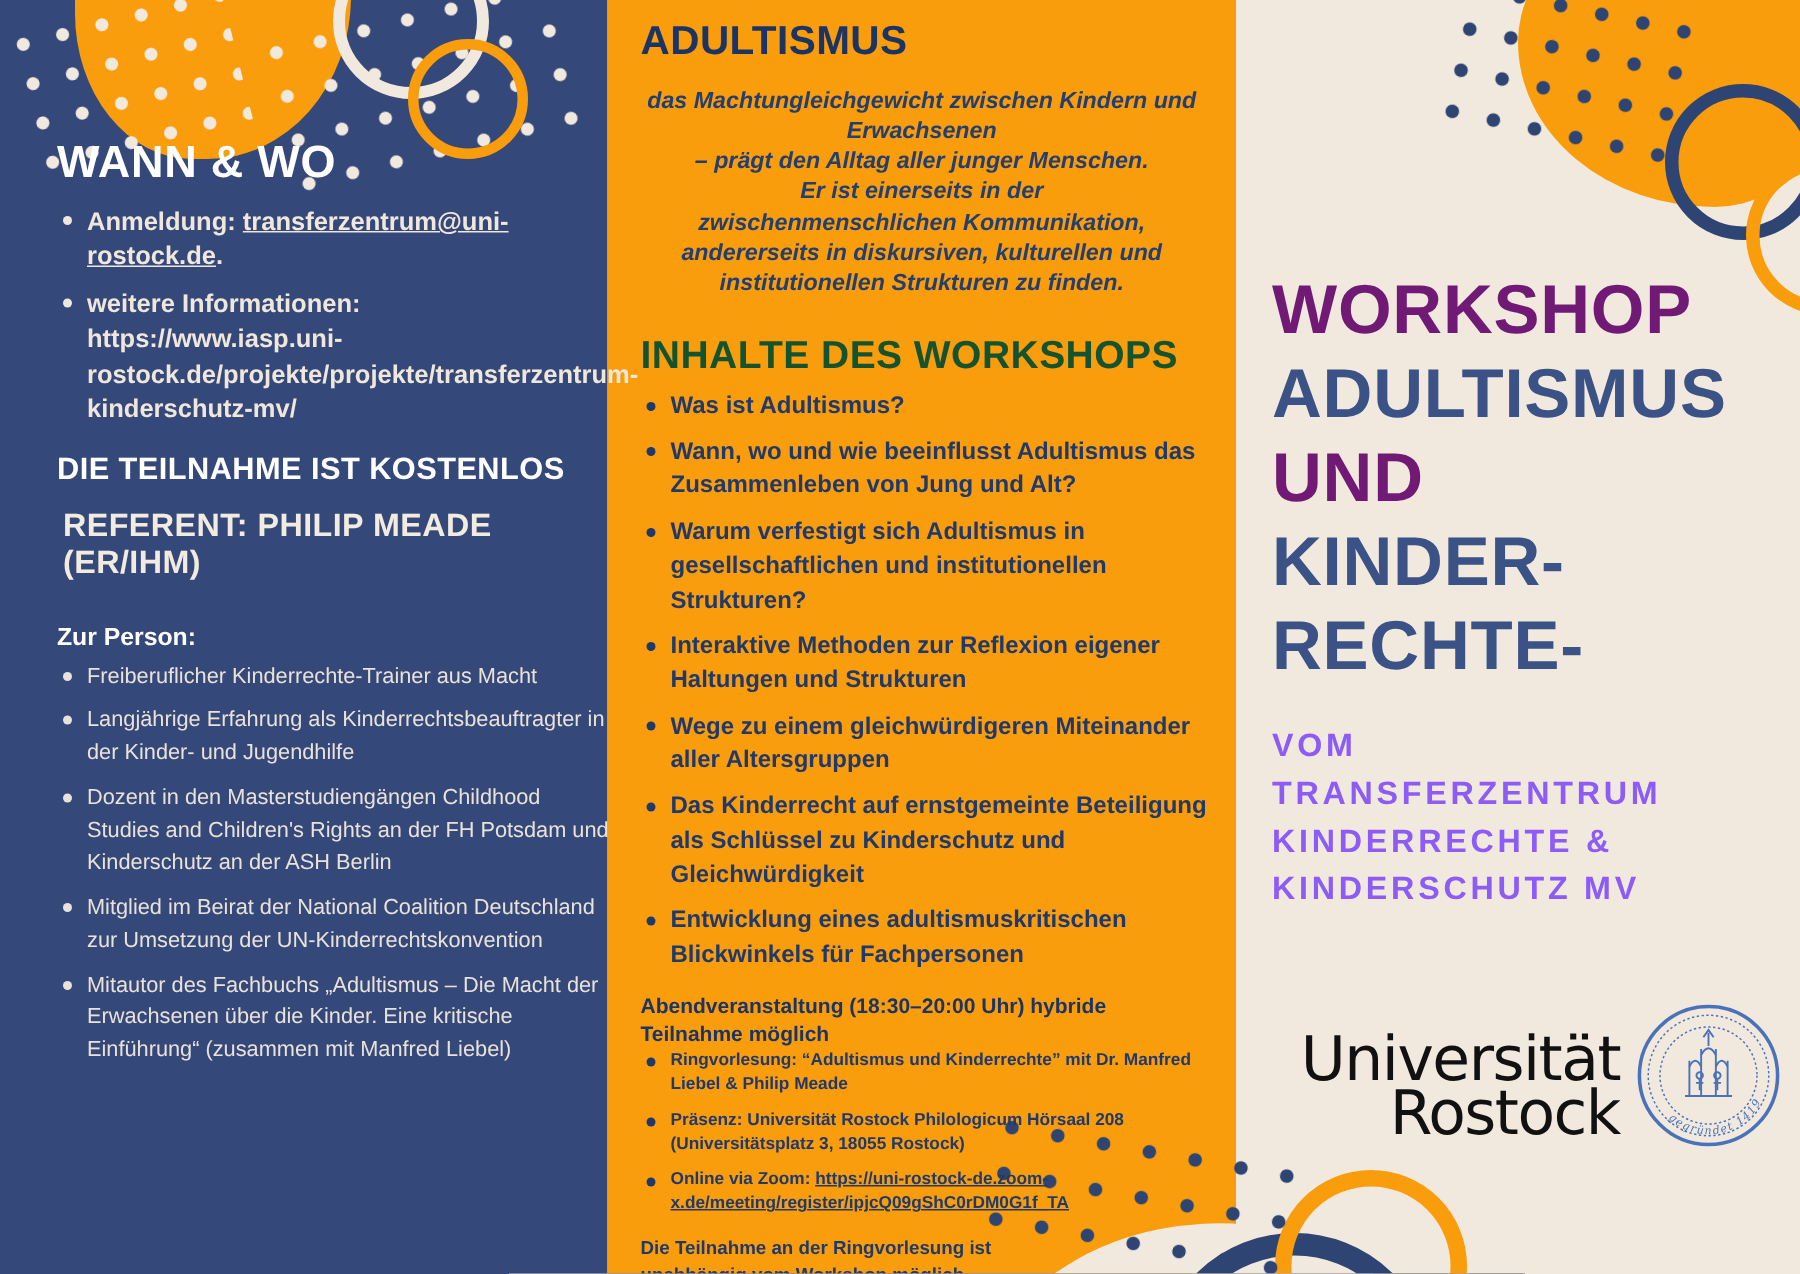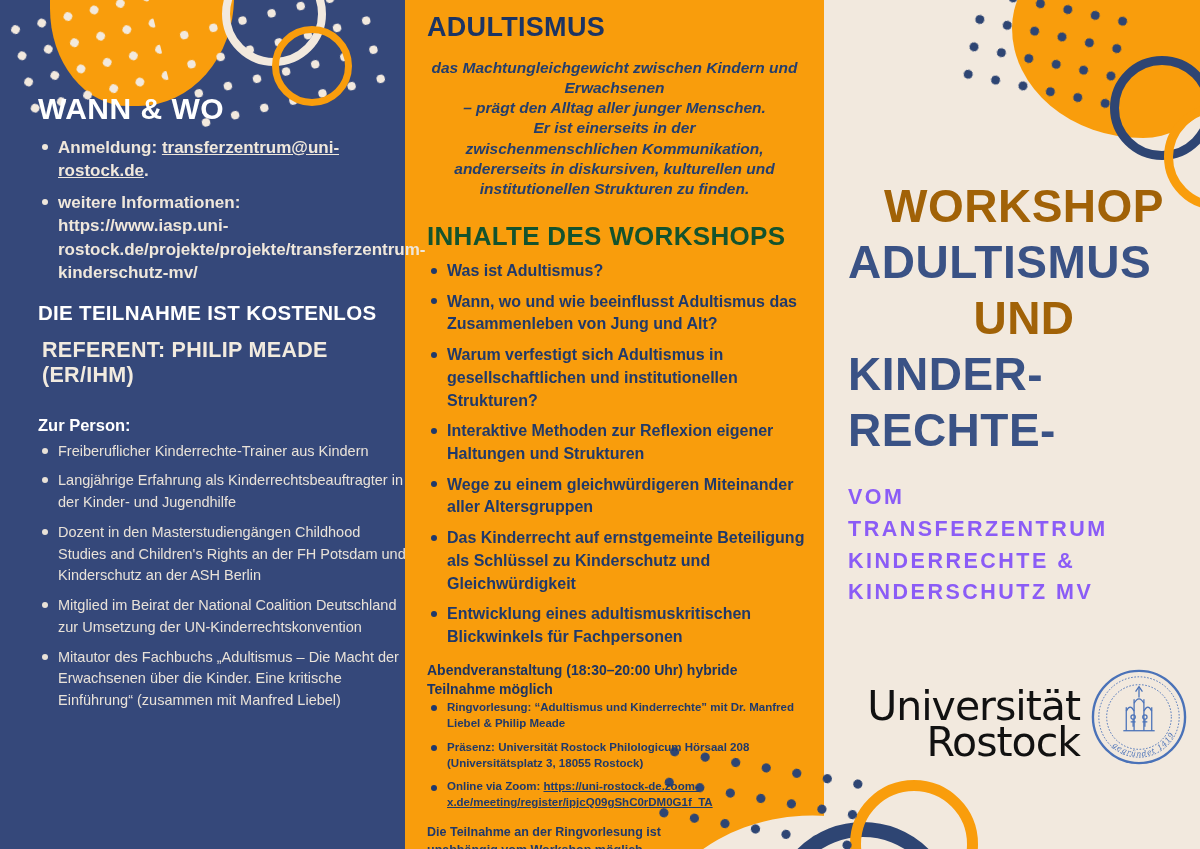--- a/index.html
+++ b/index.html
@@ -71,21 +71,21 @@
   .evening-head{margin:12px 0 0;font-size:14px;font-weight:800;width:382px;line-height:1.4;color:#1C3463;}
   .evening-list{font-size:11.5px;font-weight:700;line-height:1.38;width:372px;margin-top:11px;}
   .evening-list li{margin-bottom:11px;}
   .evening-list li::before{width:4px;height:4px;}
   a.navy-link{color:#1F3A6B;text-decoration:underline;}
   .note{margin:13px 0 0;font-size:12.5px;font-weight:700;white-space:pre-line;line-height:1.4;}
 
   
   .right .content{padding:178px 0 0 24px;}
   .title-line{font-size:46px;font-weight:800;line-height:56px;letter-spacing:.5px;}
-  .title-line.orange{color:#a16207;text-align:center;}
+  .title-line.orange{color:#701a75;}
   .title-line.navy{color:#3A5285;}
   .subtitle{margin-top:24px;font-size:21.5px;font-weight:700;letter-spacing:2.5px;line-height:1.48;
     color:#8b5cf6;white-space:pre-line;}
   .uni-logo{position:absolute;left:14px;top:668px;width:350px;height:120px;}
   .uni-text{position:absolute;left:0;top:18px;width:242px;text-align:right;
     font-family:"DejaVu Sans",sans-serif;color:#111111;}
   .uni-line{font-size:41px;font-weight:500;line-height:1.0;letter-spacing:-1px;}
   .uni-line.second{margin-top:-5px;}
   .uni-seal{position:absolute;left:252px;top:0;width:98px;height:98px;}
 </style>
@@ -98,21 +98,21 @@
     <div class="content">
       <h2 class="h-wannwo">WANN &amp; WO</h2>
       <ul class="flyer-list contact-list">
         <li><span>Anmeldung: </span><a href="#" class="cream-link">transferzentrum@uni-rostock.de</a><span>.</span></li>
         <li>weitere Informationen: https://www.iasp.uni-rostock.de/projekte/projekte/transferzentrum-kinderschutz-mv/</li>
       </ul>
       <h3 class="h-kostenlos">DIE TEILNAHME IST KOSTENLOS</h3>
       <h3 class="h-referent">REFERENT:  PHILIP MEADE (ER/IHM)</h3>
       <h4 class="h-person">Zur Person:</h4>
       <ul class="flyer-list person-list">
-          <li>Freiberuflicher Kinderrechte-Trainer aus Kindern</li>
+          <li>Freiberuflicher Kinderrechte-Trainer aus Macht</li>
           <li>Langjährige Erfahrung als Kinderrechtsbeauftragter in der Kinder- und Jugendhilfe</li>
           <li>Dozent in den Masterstudiengängen Childhood Studies and Children's Rights an der FH Potsdam und Kinderschutz an der ASH Berlin</li>
           <li>Mitglied im Beirat der National Coalition Deutschland zur Umsetzung der UN-Kinderrechtskonvention</li>
           <li>Mitautor des Fachbuchs „Adultismus – Die Macht der Erwachsenen über die Kinder. Eine kritische Einführung“ (zusammen mit Manfred Liebel)</li>
         </ul>
     </div>
   </section>
 
   <section class="panel mid">
     <div class="content">

